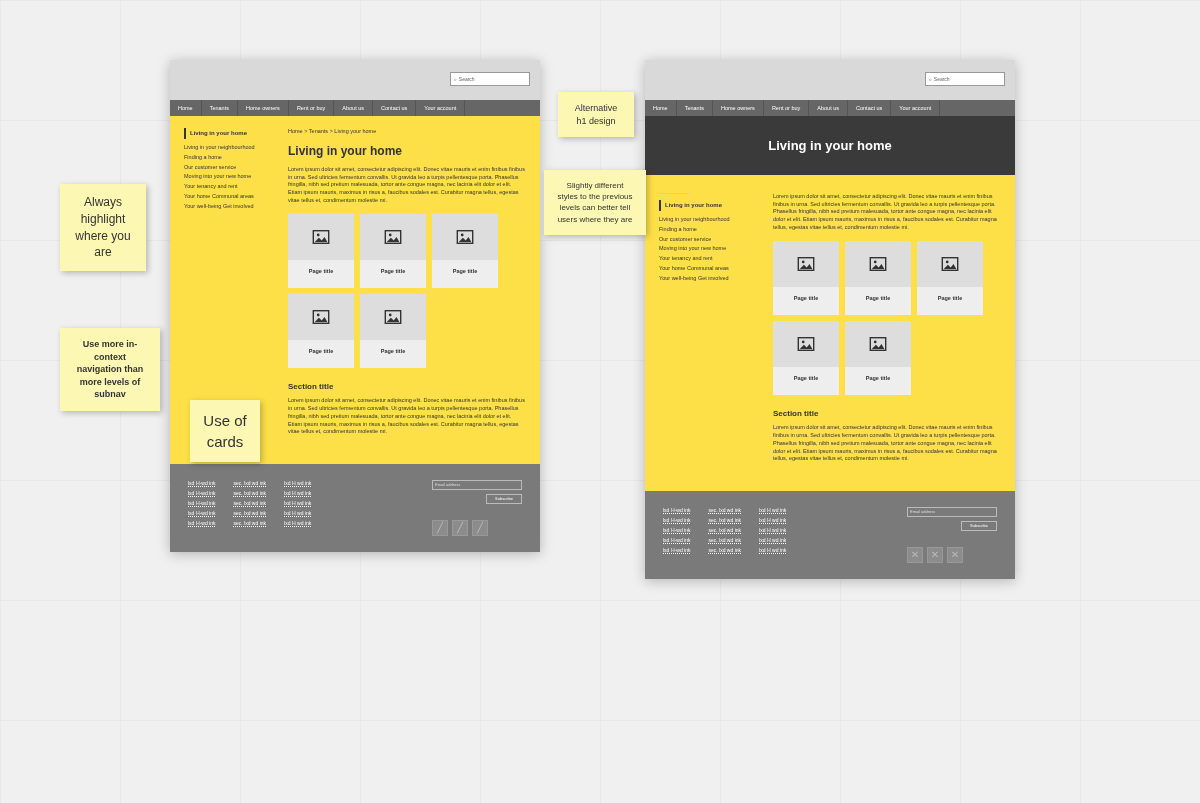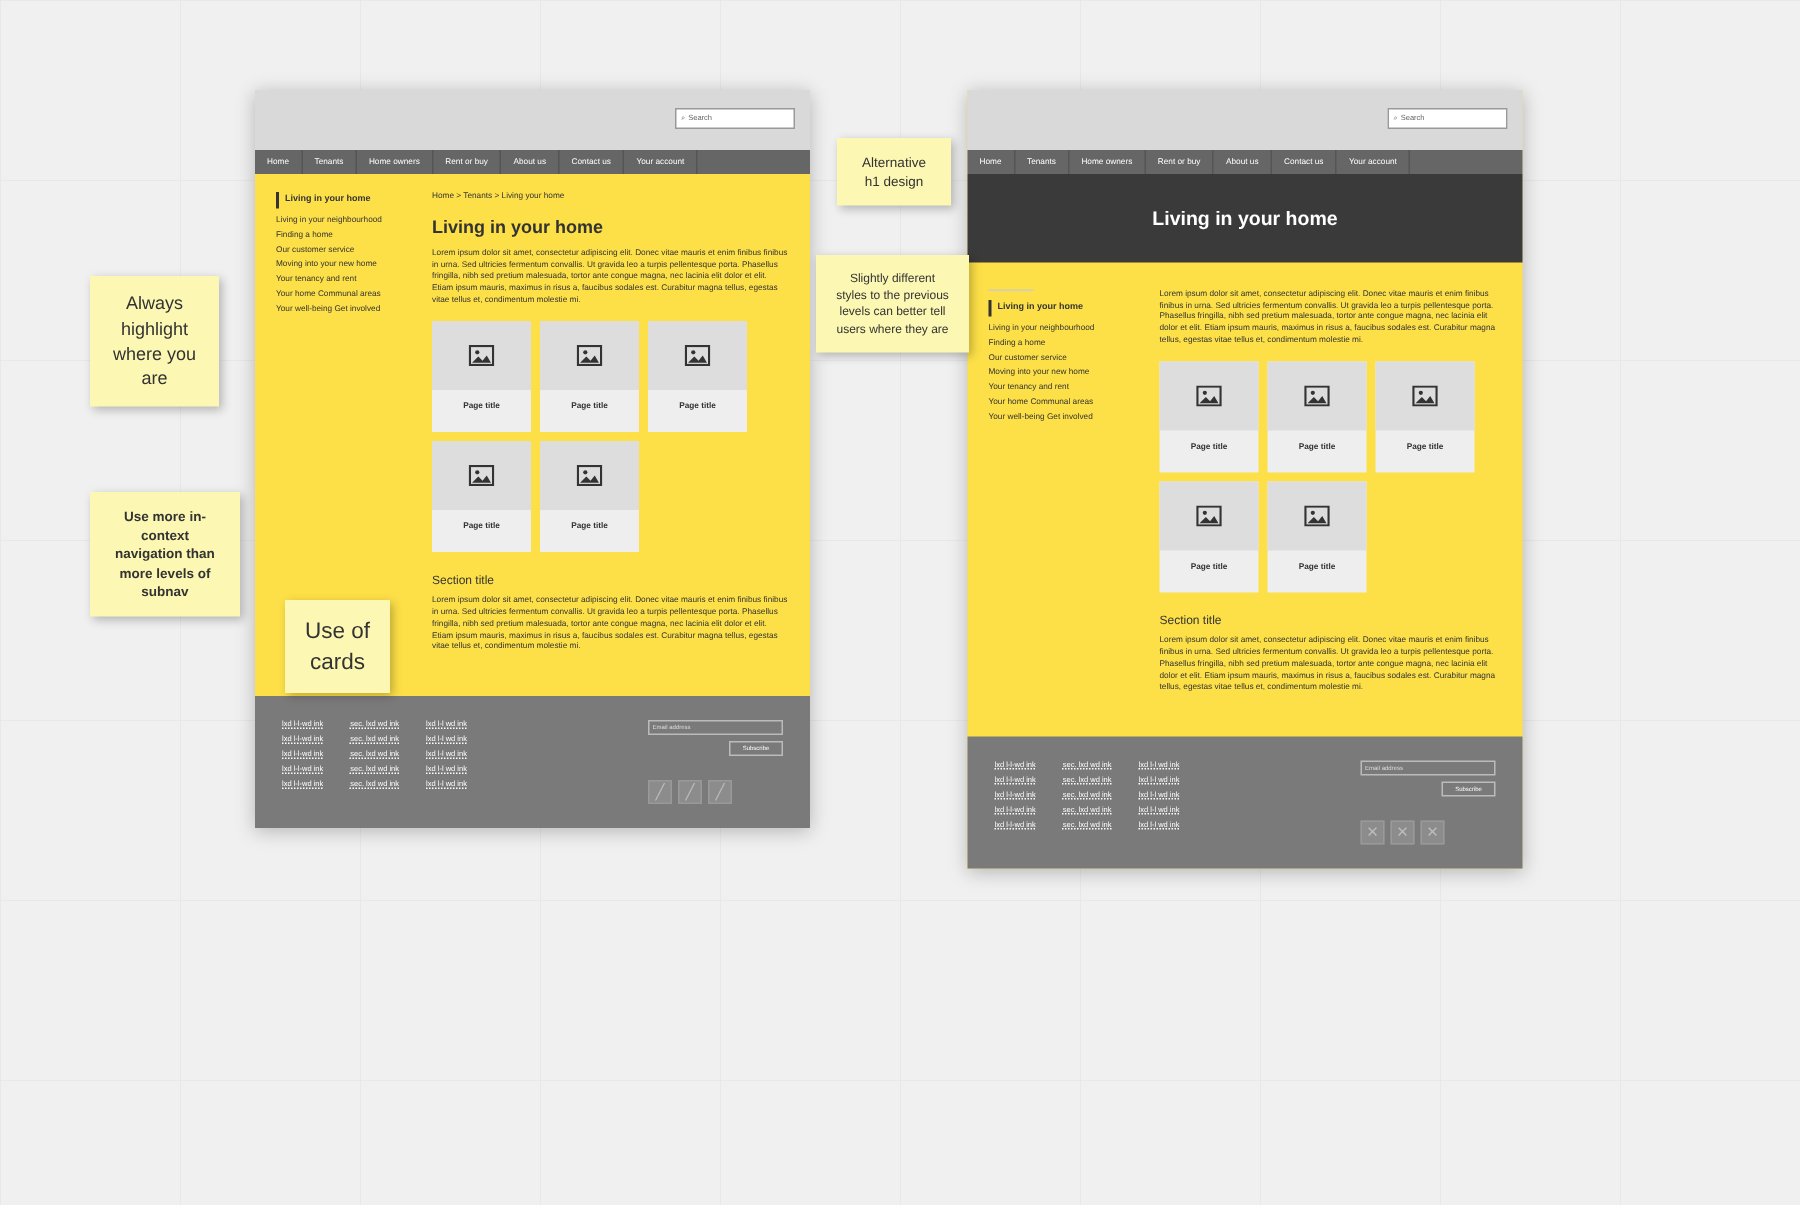--- a/index.html
+++ b/index.html
@@ -54,21 +54,21 @@
   .sidebar-b .rule { height:1px; background:#ccc; width:30px; margin-bottom:6px; }
 
   .cards { display:flex; flex-wrap:wrap; gap:6px; margin-bottom:14px;}
   .card { width: 66px; background:#eee; }
   .card .img {
     height: 46px; background:#ddd; display:flex; align-items:center; justify-content:center;
     font-size:14px; color:#333;
   }
   .card .cap { font-size:5.5px; font-weight:bold; text-align:center; padding:8px 2px 14px 2px; }
 
-  .sect-title { font-size:8px; font-weight:normal; margin-bottom:6px;}
+  .sect-title { font-size:8px; font-weight:bold; margin-bottom:6px;}
 
   .footer { background:#7a7a7a; color:#fff; padding:16px 18px; display:flex; gap:18px; font-size:5px;}
   .footer-col { display:flex; flex-direction:column; gap:4px; }
   .footer-col span { text-decoration: underline dotted; white-space:nowrap; cursor:pointer;}
   .footer-right { margin-left:auto; width:90px;}
   .email-box { border:1px solid #bbb; height:10px; font-size:4px; color:#ddd; padding:1px 2px;}
   .sub-btn { border:1px solid #bbb; height:10px; font-size:4px; color:#fff; display:flex;align-items:center;justify-content:center; margin-top:4px; width:36px; margin-left:auto; cursor:pointer;}
   .soc { display:flex; gap:4px; margin-top:16px;}
   .soc div { width:16px; height:16px; background:#8c8c8c; border:1px solid #999; display:flex;align-items:center;justify-content:center;color:#bbb;font-size:10px; cursor:pointer;}
 

